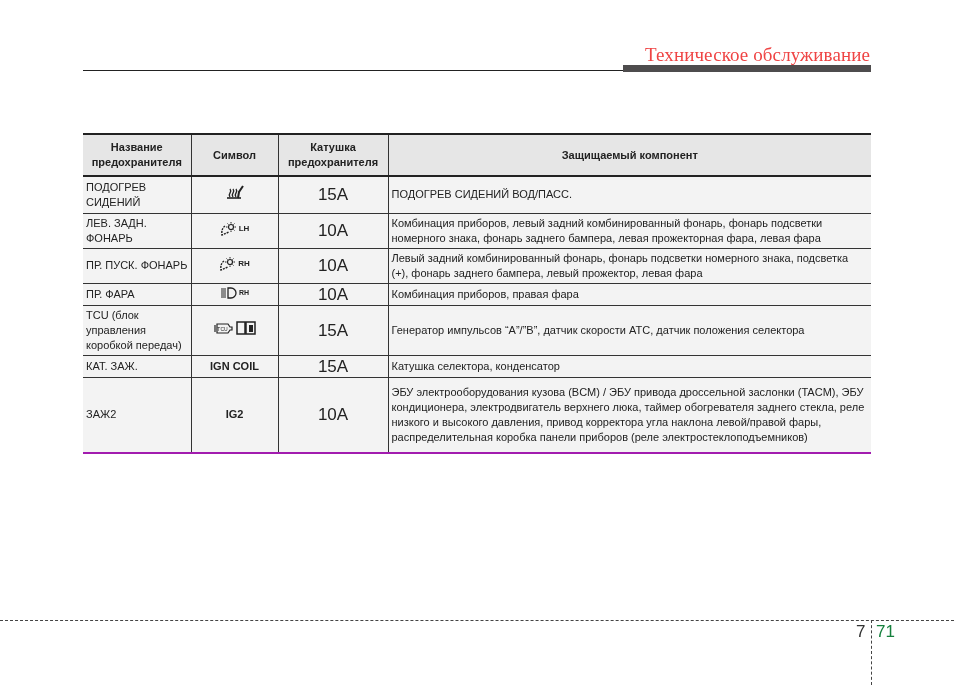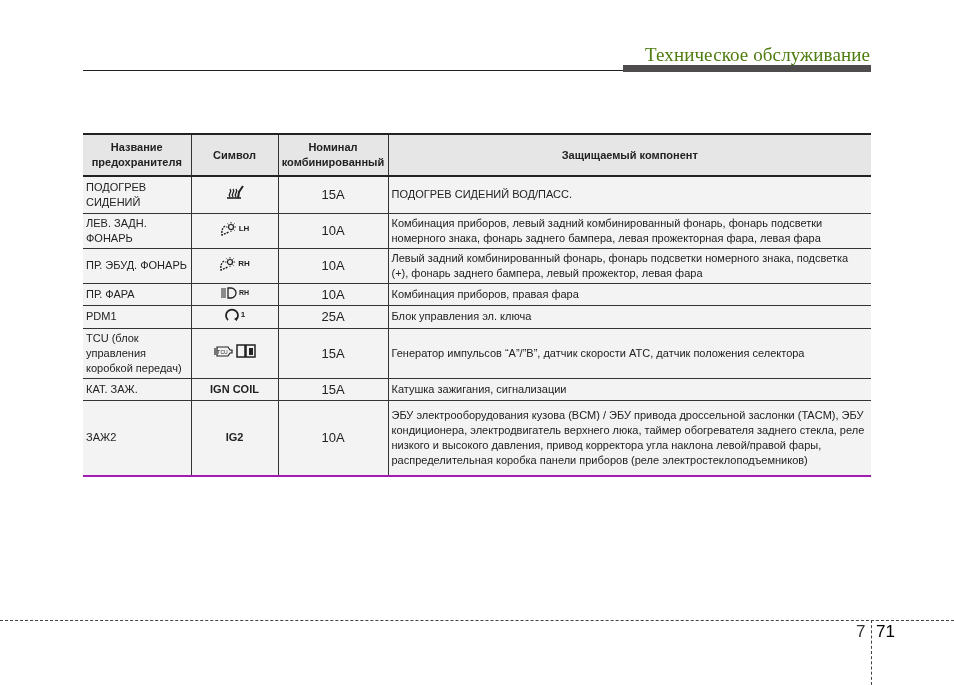--- a/index.html
+++ b/index.html
@@ -1,57 +1,57 @@
 <!DOCTYPE html>
 <html><head>
 <meta charset="utf-8">
 <style>
   html, body { margin:0; padding:0; background:#ffffff; }
   body { width:954px; height:685px; position:relative; overflow:hidden; font-family:"Liberation Sans", sans-serif; color:#222; }
-  .hdr-title { position:absolute; right:84px; top:44px; font-family:"Liberation Serif", serif; font-size:19px; color:#4d7c0f; letter-spacing:0.1px; }
+  .hdr-title { position:absolute; right:84px; top:44px; font-family:"Liberation Serif", serif; font-size:19px; color:#ef4444; letter-spacing:0.1px; }
   .hdr-line { position:absolute; left:83px; top:70px; width:541px; height:1px; background:#222; }
   .hdr-bar { position:absolute; left:623px; top:65px; width:248px; height:7px; background:#4e4c4d; }
 
   table.fuse { position:absolute; left:83px; top:114px; width:788px; border-collapse:collapse; font-size:11px; line-height:15px;margin-top:19px; }
   table.fuse th { background:#e6e6e6; font-weight:bold; font-size:11px; text-align:center; padding:2px 2px; height:36px; border-left:1px solid #333; border-top:2px solid #222; border-bottom:2px solid #222; color:#222; }
   table.fuse th:first-child { border-left:none; }
   table.fuse td { background:#f3f3f3; border-left:1px solid #333; border-bottom:1px solid #333; padding:1px 3px; vertical-align:middle; color:#222; }
   table.fuse td:first-child { border-left:none; }
   table.fuse tr:last-child td { border-bottom:2px solid #a21caf; }
   td.sym, td.rate { text-align:center; }
-  td.rate { font-size:13px; }
+  td.rate { font-size:17px; }
   .sym-text { font-weight:bold; font-size:11px; }
   .sym-wrap { display:inline-flex; align-items:center; gap:1px; }
   .sym-wrap svg { display:block; }
   .sub { font-weight:bold; font-size:8px; }
 
   .dash-h { position:absolute; left:0; top:620px; width:954px; height:0; border-top:1px dashed #444; }
   .dash-v { position:absolute; left:871px; top:620px; height:65px; width:0; border-left:1px dashed #444; }
   .pg-left { position:absolute; left:856px; top:622px; font-size:17px; color:#333; }
-  .pg-right { position:absolute; left:876px; top:622px; font-size:17px; color:#000000; }
+  .pg-right { position:absolute; left:876px; top:622px; font-size:17px; color:#15803d; }
 </style>
 </head>
 <body>
 
 <div class="hdr-title">Техническое обслуживание</div>
 <div class="hdr-line"></div>
 <div class="hdr-bar"></div>
 
 <table class="fuse">
   <colgroup>
     <col style="width:108px">
       <col style="width:87px">
       <col style="width:110px">
       <col>
   </colgroup>
   <thead>
     <tr>
       <th>Название предохранителя</th>
       <th>Символ</th>
-      <th>Номинал комбинированный</th>
+      <th>Катушка предохранителя</th>
       <th>Защищаемый компонент</th>
     </tr>
   </thead>
   <tbody>
     <tr style="height:37px">
       <td>ПОДОГРЕВ СИДЕНИЙ</td>
       <td class="sym"><span class="sym-wrap">
         <svg width="22" height="18" viewBox="0 0 22 18">
               <path d="M3 14 H17" stroke="#222" stroke-width="1.6"></path>
               <path d="M6 13 q-1.5 -2 0 -4 q1.5 -2 0 -4 M9 13 q-1.5 -2 0 -4 q1.5 -2 0 -4 M12 13 q-1.5 -2 0 -4 q1.5 -2 0 -4" stroke="#222" stroke-width="1.3" fill="none"></path>
@@ -68,21 +68,21 @@
               <path d="M5 6 Q1 9 2 15 L9 12" stroke="#222" stroke-width="1.4" fill="none" stroke-dasharray="2 1"></path>
               <circle cx="11" cy="7" r="2.5" fill="none" stroke="#222" stroke-width="1.2"></circle>
               <path d="M11 2V3.5M11 10.5V12M6 7H7.5M14.5 7H16M7.5 3.5L8.5 4.5M14.5 3.5L13.5 4.5M13.5 9.5L14.5 10.5" stroke="#222" stroke-width="1"></path>
             </svg>
         <span class="sub">LH</span>
           </span></td>
       <td class="rate">10A</td>
       <td>Комбинация приборов, левый задний комбинированный фонарь, фонарь подсветки номерного знака, фонарь заднего бампера, левая прожекторная фара, левая фара</td>
     </tr>
     <tr style="height:35px">
-      <td>ПР. ЭБУД. ФОНАРЬ</td>
+      <td>ПР. ПУСК. ФОНАРЬ</td>
       <td class="sym"><span class="sym-wrap">
         <svg width="18" height="18" viewBox="0 0 18 18">
               <path d="M5 6 Q1 9 2 15 L9 12" stroke="#222" stroke-width="1.4" fill="none" stroke-dasharray="2 1"></path>
               <circle cx="11" cy="7" r="2.5" fill="none" stroke="#222" stroke-width="1.2"></circle>
               <path d="M11 2V3.5M11 10.5V12M6 7H7.5M14.5 7H16M7.5 3.5L8.5 4.5M14.5 3.5L13.5 4.5M13.5 9.5L14.5 10.5" stroke="#222" stroke-width="1"></path>
             </svg>
         <span class="sub">RH</span>
           </span></td>
       <td class="rate">10A</td>
       <td>Левый задний комбинированный фонарь, фонарь подсветки номерного знака, подсветка (+), фонарь заднего бампера, левый прожектор, левая фара</td>
@@ -92,52 +92,40 @@
       <td class="sym"><span class="sym-wrap">
         <svg width="18" height="12" viewBox="0 0 18 12">
               <path d="M1 2H6M1 4H6M1 6H6M1 8H6M1 10H6" stroke="#222" stroke-width="1"></path>
               <path d="M8 1 H11 A5 5 0 0 1 11 11 H8 Z" stroke="#222" stroke-width="1.3" fill="none"></path>
             </svg>
         <span class="sub" style="font-size:7px">RH</span>
           </span></td>
       <td class="rate">10A</td>
       <td>Комбинация приборов, правая фара</td>
     </tr>
-    <tr style="height:20px">
-      <td>PDM1</td>
-      <td class="sym"><span class="sym-wrap">
-        <svg width="16" height="16" viewBox="0 0 16 16">
-              <path d="M4 13 A6 6 0 1 1 12 13" stroke="#222" stroke-width="1.8" fill="none"></path>
-              <path d="M10 12 L13 14 L13 10" fill="#222"></path>
-            </svg>
-        <span class="sub">1</span>
-          </span></td>
-      <td class="rate">25A</td>
-      <td>Блок управления эл. ключа</td>
-    </tr>
     <tr style="height:50px">
       <td>TCU (блок управления коробкой передач)</td>
       <td class="sym"><span class="sym-wrap">
         <svg width="22" height="14" viewBox="0 0 22 14">
               <path d="M2 4 V11 M4 3 H15 L17 6 H19 V9 H17 L15 12 H4 Z" stroke="#222" stroke-width="1.2" fill="none"></path>
               <text x="9.5" y="9.5" font-size="5" text-anchor="middle" font-family="Liberation Sans, sans-serif" fill="#222">TCU</text>
             </svg>
         <svg width="20" height="14" viewBox="0 0 20 14">
               <path d="M1 1 H9 V13 H1 Z M10 1 H19 V13 H10 Z" stroke="#222" stroke-width="1.5" fill="none"></path>
               <path d="M13 4 H17 V11 H13 Z" fill="#222"></path>
             </svg>
           </span></td>
       <td class="rate">15A</td>
       <td>Генератор импульсов “A”/”B”, датчик скорости ATC, датчик положения селектора</td>
     </tr>
     <tr style="height:22px">
       <td>КАТ. ЗАЖ.</td>
       <td class="sym"><span class="sym-text">IGN COIL</span></td>
       <td class="rate">15A</td>
-      <td>Катушка зажигания, сигнализации</td>
+      <td>Катушка селектора, конденсатор</td>
     </tr>
     <tr style="height:76px">
       <td>ЗАЖ2</td>
       <td class="sym"><span class="sym-text">IG2</span></td>
       <td class="rate">10A</td>
       <td>ЭБУ электрооборудования кузова (BCM) / ЭБУ привода дроссельной заслонки (TACM), ЭБУ кондиционера, электродвигатель верхнего люка, таймер обогревателя заднего стекла, реле низкого и высокого давления, привод корректора угла наклона левой/правой фары, распределительная коробка панели приборов (реле электростеклоподъемников)</td>
     </tr>
   </tbody>
 </table>
 

